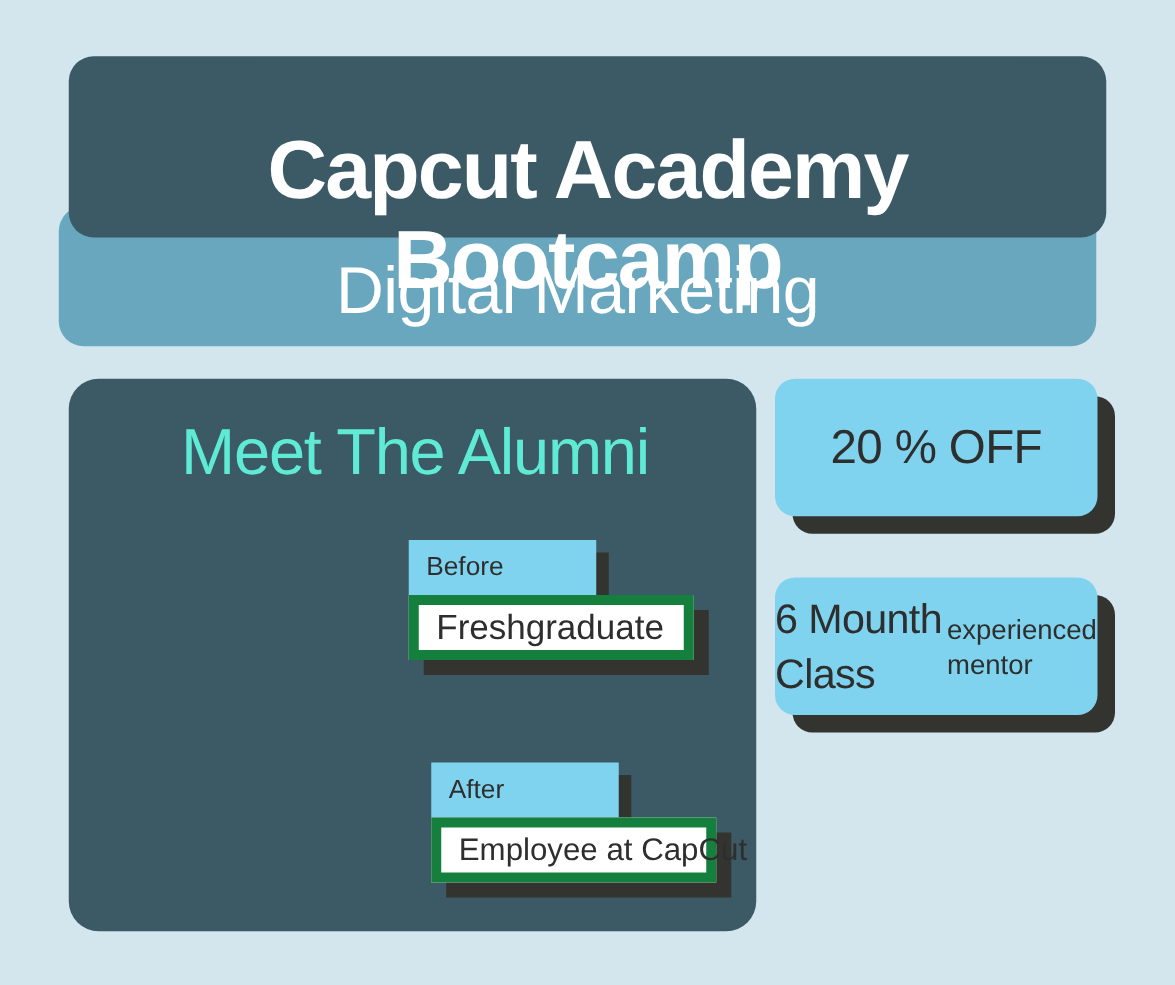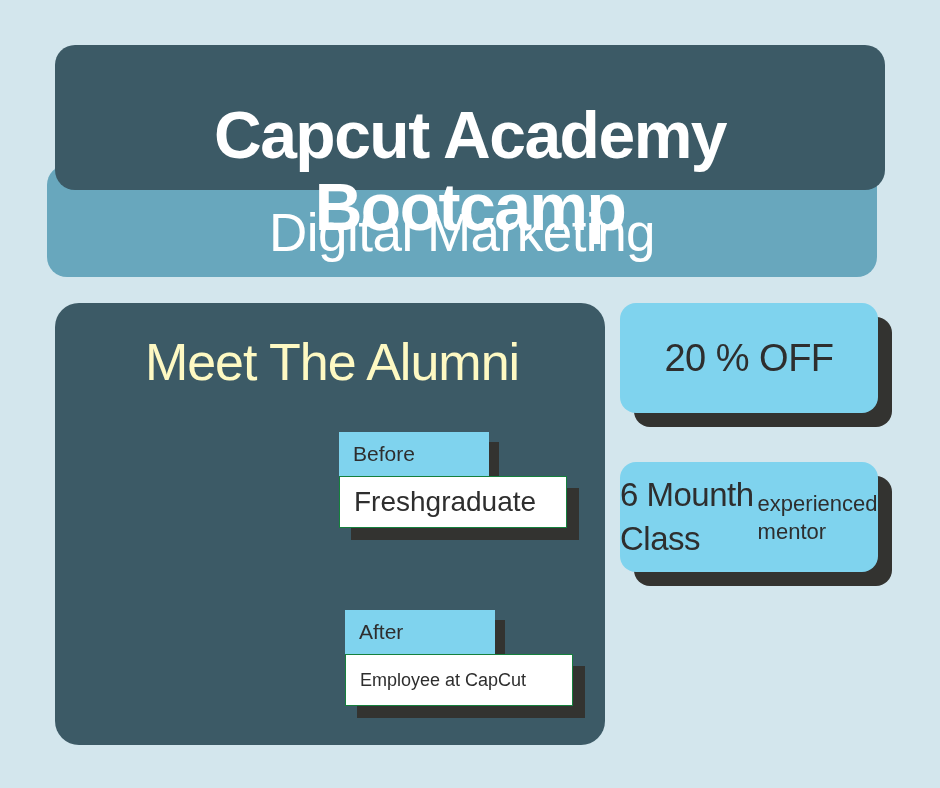--- a/index.html
+++ b/index.html
@@ -31,21 +31,21 @@
     letter-spacing:-1.5px;
   }
 
   
   .alumni-panel{
     position:absolute;left:55px;top:303px;width:550px;height:442px;
     background:#3c5a66;border-radius:24px;z-index:2;
   }
   .alumni-heading{
     position:absolute;left:4px;right:0;top:30px;text-align:center;
-    color:#fef9c3;font-size:52px;line-height:58px;font-weight:400;
+    color:#5eead4;font-size:52px;line-height:58px;font-weight:400;
     letter-spacing:-1px;
   }
 
   
   .photo-card{
     position:absolute;left:88px;top:433px;width:233px;height:285px;
     background:linear-gradient(135deg,#86d6ef 0%,#7cc9e8 55%,#72bfe0 100%);
     border-radius:18px;overflow:hidden;z-index:3;
   }
   .photo-frame{
@@ -115,34 +115,34 @@
   .ba-tab-label{
     position:absolute;left:14px;top:9px;color:#2e2e2e;
     font-size:21px;line-height:26px;
   }
   .ba-value-shadow{
     position:absolute;left:12px;top:12px;width:228px;height:52px;
     background:#333330;
   }
   .ba-value{
     position:absolute;left:0;top:0;width:228px;height:52px;
-    background:#ffffff;border:1px solid #15803d;box-sizing:border-box;
+    background:#ffffff;border:8px solid #15803d;box-sizing:border-box;
     display:flex;align-items:center;
   }
   .ba-value-text{
     color:#2e2e2e;padding-left:14px;white-space:nowrap;
   }
 
-  #before-group{left:339px;top:432px;width:260px;height:120px;}
+  #before-group{left:327px;top:432px;width:260px;height:120px;}
   #before-group .ba-value-wrap{position:absolute;left:0;top:44px;}
   #before-group .ba-value-text{font-size:28px;line-height:34px;}
 
   #after-group{left:345px;top:610px;width:260px;height:120px;}
   #after-group .ba-value-wrap{position:absolute;left:0;top:44px;}
-  #after-group .ba-value-text{font-size:18px;line-height:28px;}
+  #after-group .ba-value-text{font-size:25px;line-height:28px;}
 
   
   .promo{position:absolute;z-index:3;width:258px;height:110px;}
   .promo-shadow{
     position:absolute;left:14px;top:14px;width:258px;height:110px;
     background:#333330;border-radius:16px;
   }
   .promo-body{
     position:absolute;left:0;top:0;width:258px;height:110px;
     background:#7fd3ee;border-radius:16px;

